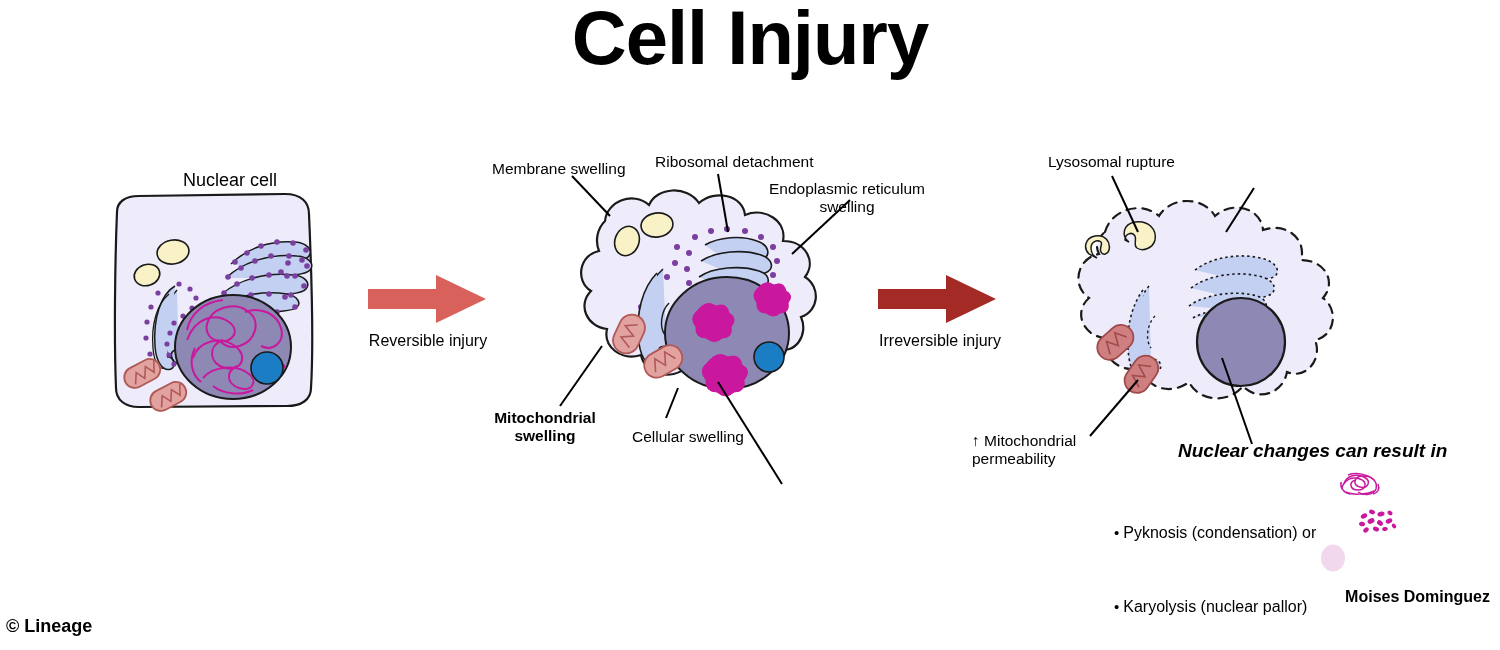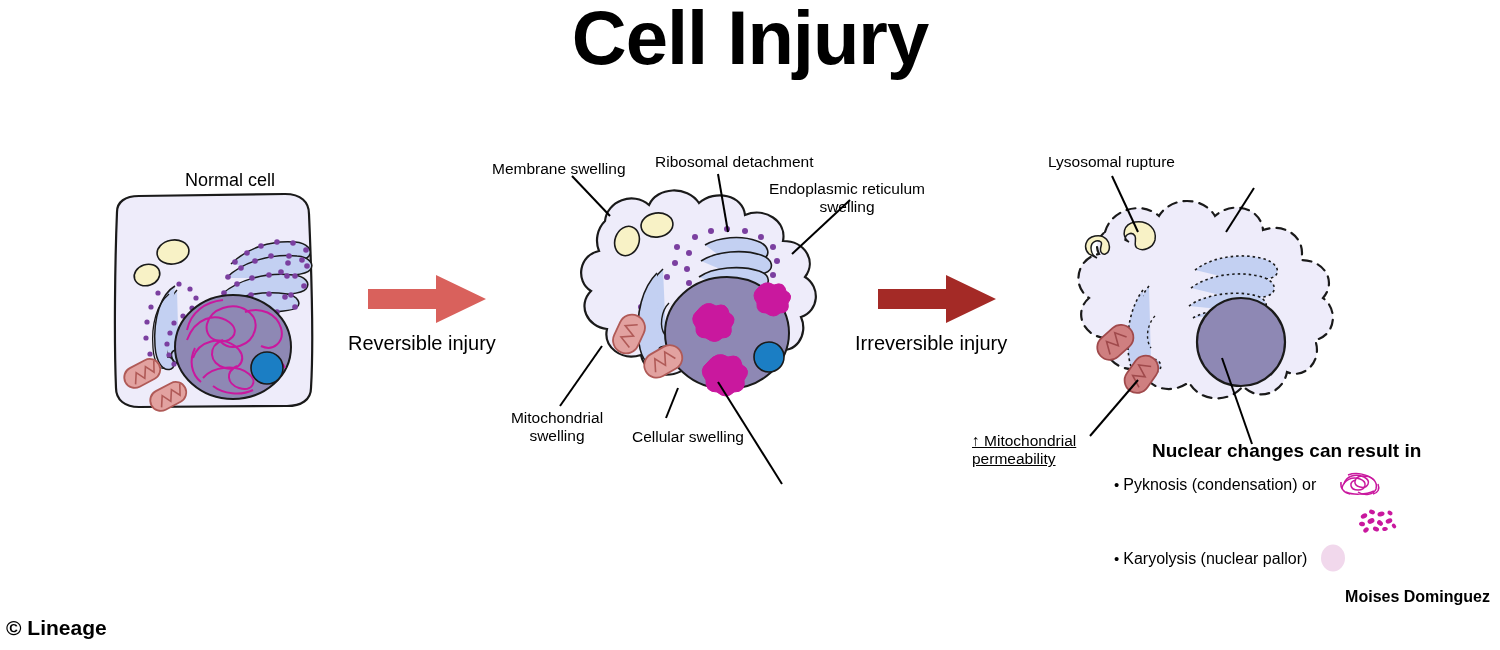--- a/index.html
+++ b/index.html
@@ -20,21 +20,21 @@
     text-align:center;
     font-size:76px;
     font-weight:bold;
     letter-spacing:-1px;
     line-height:1.05;
   }
 
   
   .footer-left{
     position:absolute;left:6px;top:616px;
-    font-size:21px;font-weight:bold;
+    font-size:18px;font-weight:bold;
   }
   .footer-right{
     position:absolute;right:10px;top:588px;
     font-size:16px;font-weight:bold;
   }
 
   
   .lbl{
     position:absolute;
     font-size:15.5px;
@@ -45,51 +45,53 @@
   .lbl.c{text-align:center;}
 
   .cellname{
     position:absolute;
     font-size:18px;
     text-align:center;
   }
 
   .arrowlabel{
     position:absolute;
-    font-size:20px;
-    text-align:left;
+    font-size:16px;
+    text-align:center;
     white-space:nowrap;
   }
 
   
   .nc-head{
-    position:absolute;left:1152px;top:440px;
+    position:absolute;left:1178px;top:440px;
     font-size:19px;font-weight:bold;
     white-space:nowrap;
+    font-style:italic;
   }
   .nc-item{
     position:absolute;left:1114px;
     font-size:16px;
     white-space:nowrap;
+    margin-top:48px;
   }
   .nc-item .bullet{font-size:15px;margin-right:4px;}
   .nc-ico{
     position:absolute;
   }
 
   svg{display:block;overflow:visible;}
 </style>
 </head>
 <body>
 
 <div class="stage">
 
   <div class="title">Cell Injury</div>
 
-  <div class="cellname" style="left:100px;top:170px;width:260px;">Normal cell</div>
+  <div class="cellname" style="left:100px;top:170px;width:260px;">Nuclear cell</div>
 
   <svg style="position:absolute;left:95px;top:190px;" width="260" height="230" viewBox="0 0 260 230">
 
     <path d="M22,22 C22,12 30,6 44,6 L190,4 C206,4 214,12 214,24
              C216,70 219,150 216,198 C216,210 206,216 192,216
              L44,217 C30,217 21,210 21,198 C19,150 20,70 22,22 Z" fill="#eeecfa" stroke="#1a1a1a" stroke-width="2.2"></path>
 
     <ellipse cx="52" cy="85" rx="13" ry="10.5" transform="rotate(-18 52 85)" fill="#f8f2c6" stroke="#1a1a1a" stroke-width="1.6"></ellipse>
     <ellipse cx="78" cy="62" rx="16" ry="12" transform="rotate(-10 78 62)" fill="#f8f2c6" stroke="#1a1a1a" stroke-width="1.6"></ellipse>
 
@@ -294,21 +296,21 @@
     <line x1="380" y1="50" x2="322" y2="104"></line>
     <line x1="90" y1="256" x2="132" y2="196"></line>
     <line x1="196" y1="268" x2="208" y2="238"></line>
     <line x1="312" y1="334" x2="248" y2="232"></line>
   </svg>
 
   <div class="lbl" style="left:492px;top:160px;">Membrane swelling</div>
   <div class="lbl" style="left:655px;top:153px;">Ribosomal detachment</div>
   <div class="lbl c" style="left:758px;top:180px;width:178px;">Endoplasmic reticulum
 swelling</div>
-  <div class="lbl c" style="left:482px;top:409px;width:150px;">Mitochondrial
+  <div class="lbl c" style="left:470px;top:409px;width:150px;font-weight:bold;">Mitochondrial
 swelling</div>
   <div class="lbl c" style="left:608px;top:428px;width:160px;">Cellular swelling</div>
 
   <svg style="position:absolute;left:878px;top:275px;" width="120" height="48" viewBox="0 0 120 48">
     <polygon points="0,14 68,14 68,0 118,24 68,48 68,34 0,34" fill="#a42a26"></polygon>
   </svg>
   <div class="arrowlabel" style="left:855px;top:332px;width:170px;">Irreversible injury</div>
 
   <svg style="position:absolute;left:1045px;top:190px;" width="310" height="225" viewBox="0 0 310 225">
 
@@ -356,21 +358,21 @@
   </svg>
 
   <svg style="position:absolute;left:990px;top:150px;" width="420" height="320" viewBox="0 0 420 320" stroke="#000" stroke-width="2" fill="none">
     <line x1="122" y1="26" x2="148" y2="82"></line>
     <line x1="264" y1="38" x2="236" y2="82"></line>
     <line x1="100" y1="286" x2="148" y2="230"></line>
     <line x1="262" y1="294" x2="232" y2="208"></line>
   </svg>
 
   <div class="lbl" style="left:1048px;top:153px;">Lysosomal rupture</div>
-  <div class="lbl" style="left:972px;top:432px;text-decoration:underline;">↑ Mitochondrial
+  <div class="lbl" style="left:972px;top:432px;">↑ Mitochondrial
 permeability</div>
 
   <div class="nc-head">Nuclear changes can result in</div>
 
   <div class="nc-item" style="top:476px;">
     <span class="bullet">•</span><span>Pyknosis (condensation) or</span>
   </div>
   <svg class="nc-ico" style="left:1338px;top:470px;" width="44" height="26" viewBox="0 0 44 26">
     <g fill="none" stroke="#c9189e" stroke-width="1.5">
       <path d="M6,14 C8,6 18,3 26,7 C34,11 30,19 22,17 C14,15 16,7 24,6

